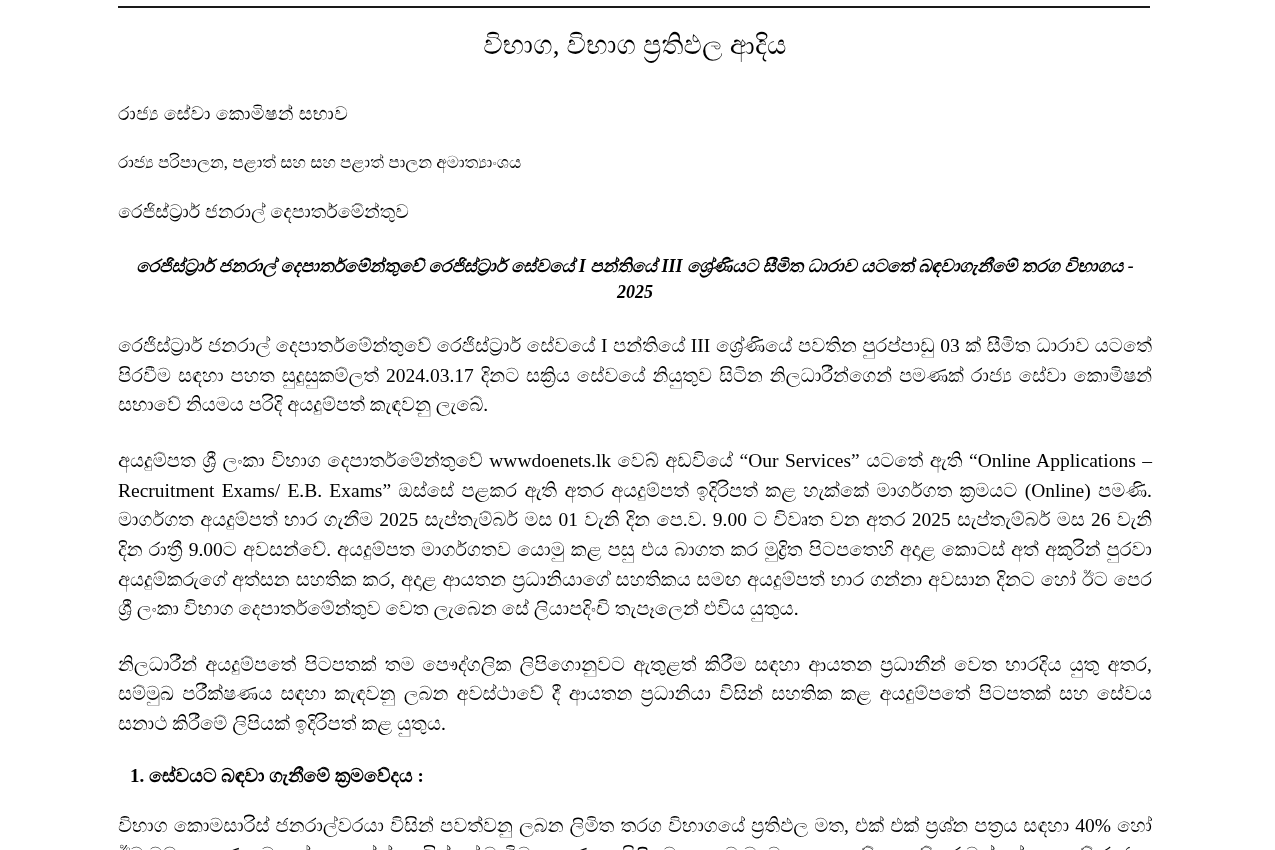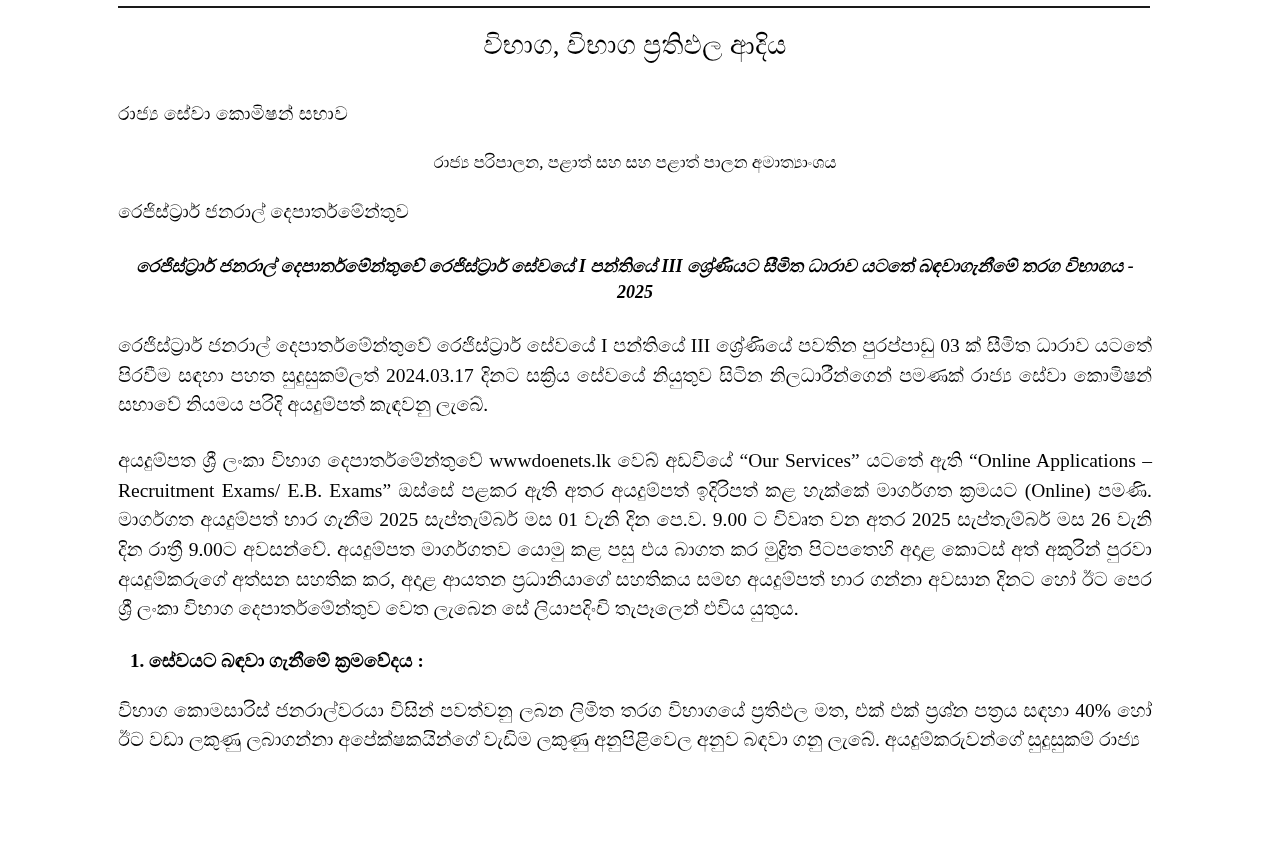--- a/index.html
+++ b/index.html
@@ -43,21 +43,21 @@
     padding-top: 8px;
     letter-spacing: 0.2px;
   }
   .org-line {
     text-align: left;
     margin-top: 42px;
     font-size: 19px;
     letter-spacing: 0.3px;
   }
   .ministry-line {
-    text-align: center;
+    text-align: left;
     margin-top: 28px;
     font-size: 17px;
   }
   .dept-line {
     text-align: left;
     margin-top: 28px;
     font-size: 19px;
   }
   .exam-heading {
     text-align: center;
@@ -99,19 +99,20 @@
     <div class="ministry-line">රාජ්‍ය පරිපාලන, පළාත් සහ සහ පළාත් පාලන අමාත්‍යාංශය</div>
 
     <div class="dept-line">රෙජිස්ට්‍රාර් ජනරාල් දෙපාර්තමේන්තුව</div>
 
     <div class="exam-heading">රෙජිස්ට්‍රාර් ජනරාල් දෙපාර්තමේන්තුවේ රෙජිස්ට්‍රාර් සේවයේ I පන්තියේ III ශ්‍රේණියට සීමිත ධාරාව යටතේ බඳවාගැනීමේ තරග විභාගය - 2025</div>
 
     <p class="body-para">රෙජිස්ට්‍රාර් ජනරාල් දෙපාර්තමේන්තුවේ රෙජිස්ට්‍රාර් සේවයේ I පන්තියේ III ශ්‍රේණියේ පවතින පුරප්පාඩු 03 ක් සීමිත ධාරාව යටතේ පිරවීම සඳහා පහත සුදුසුකම්ලත් 2024.03.17 දිනට සක්‍රිය සේවයේ නියුතුව සිටින නිලධාරීන්ගෙන් පමණක් රාජ්‍ය සේවා කොමිෂන් සභාවේ නියමය පරිදි අයදුම්පත් කැඳවනු ලැබේ.</p>
 
     <p class="body-para">අයදුම්පත ශ්‍රී ලංකා විභාග දෙපාර්තමේන්තුවේ wwwdoenets.lk වෙබ් අඩවියේ “Our Services” යටතේ ඇති “Online Applications – Recruitment Exams/ E.B. Exams” ඔස්සේ පළකර ඇති අතර අයදුම්පත් ඉදිරිපත් කළ හැක්කේ මාර්ගගත ක්‍රමයට (Online) පමණි. මාර්ගගත අයදුම්පත් භාර ගැනීම 2025 සැප්තැම්බර් මස 01 වැනි දින පෙ.ව. 9.00 ට විවෘත වන අතර 2025 සැප්තැම්බර් මස 26 වැනි දින රාත්‍රී  9.00ට අවසන්වේ. අයදුම්පත මාර්ගගතව යොමු කළ පසු එය බාගත කර මුද්‍රිත පිටපතෙහි අදාළ කොටස් අත් අකුරින් පුරවා අයදුම්කරුගේ අත්සන සහතික කර, අදාළ ආයතන ප්‍රධානියාගේ සහතිකය සමඟ අයදුම්පත් භාර ගන්නා අවසාන දිනට හෝ ඊට පෙර ශ්‍රී ලංකා විභාග දෙපාර්තමේන්තුව වෙත ලැබෙන සේ ලියාපදිංචි තැපෑලෙන් එවිය යුතුය.</p>
 
+    <p class="body-para">නිලධාරීන් අයදුම්පතේ පිටපතක් තම පෞද්ගලික ලිපිගොනුවට ඇතුළත් කිරීම සඳහා ආයතන ප්‍රධානීන් වෙත භාරදිය යුතු අතර, සම්මුඛ පරීක්ෂණය සඳහා කැඳවනු ලබන අවස්ථාවේ දී ආයතන ප්‍රධානියා විසින් සහතික කළ අයදුම්පතේ පිටපතක් සහ සේවය සනාථ කිරීමේ ලිපියක් ඉදිරිපත් කළ යුතුය.</p>
 
     <div class="sec-heading">1. සේවයට බඳවා ගැනීමේ ක්‍රමවේදය :</div>
 
     <p class="body-para tight">විභාග කොමසාරිස් ජනරාල්වරයා විසින් පවත්වනු ලබන ලිමිත තරග විභාගයේ ප්‍රතිඵල මත, එක් එක් ප්‍රශ්න පත්‍රය සඳහා 40% හෝ ඊට වඩා ලකුණු ලබාගන්නා අපේක්ෂකයින්ගේ වැඩිම ලකුණු අනුපිළිවෙල අනුව බඳවා ගනු ලැබේ. අයදුම්කරුවන්ගේ සුදුසුකම් රාජ්‍ය</p>
 
   </div>
 </div>
 
 </body></html>

